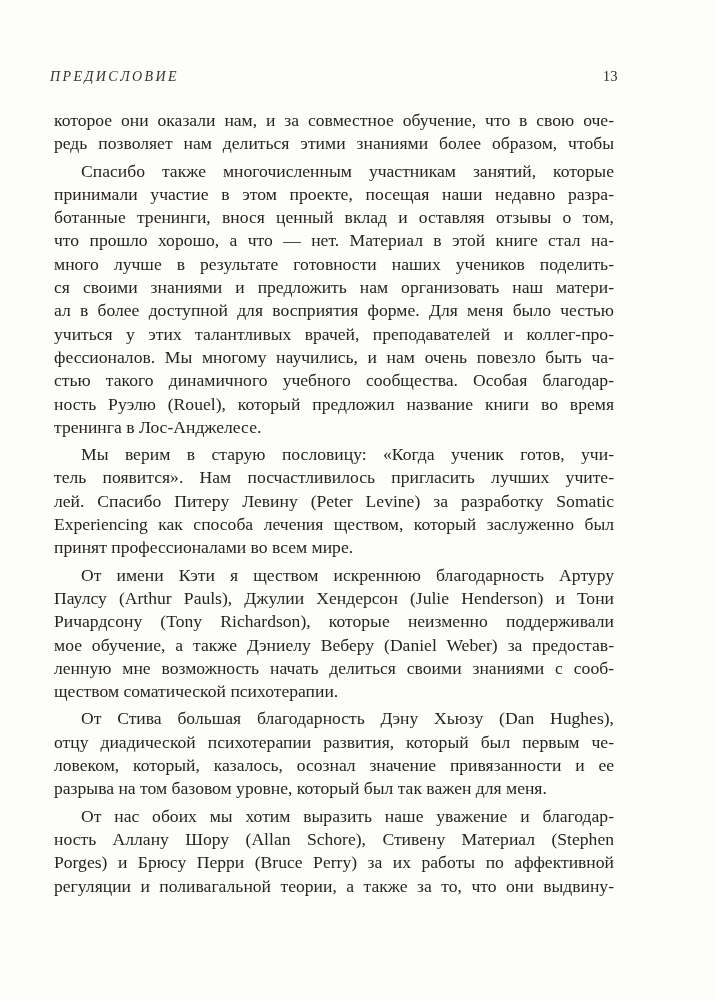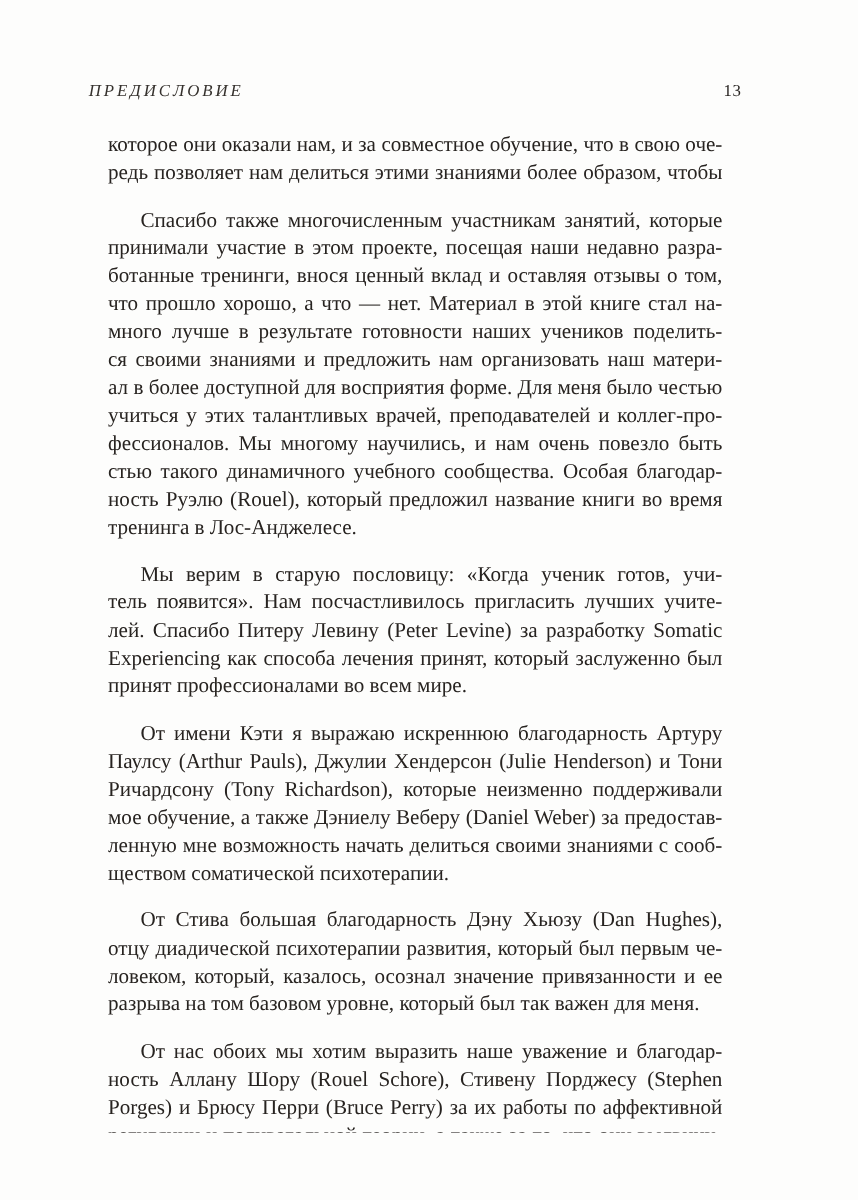--- a/index.html
+++ b/index.html
@@ -11,21 +11,21 @@
   body{
     width:715px;height:1000px;
     background:var(--paper);
     font-family:"Liberation Serif","DejaVu Serif",serif;
     -webkit-font-smoothing:antialiased;
   }
   .page{
     position:relative;
     width:715px;height:944px;
     box-sizing:border-box;
-    padding:68px 97px 0 74px;
+    padding:68px 97px 0 50px;
     background:var(--paper);
     overflow:hidden;
   }
   .page-header{
     display:flex;
     justify-content:space-between;
     align-items:baseline;
     line-height:17px;
     margin-bottom:24px;
   }
@@ -38,21 +38,21 @@
   .page-number{
     font-size:14px;
     letter-spacing:0.5px;
     color:var(--ink);
   }
   .page-body{
     font-size:17.6px;
     line-height:23.3px;
     color:var(--ink);
   }
-  .para{margin:16px;padding:0;}
+  .para{margin:4px;padding:0;}
   .line{
     display:block;
     height:23.3px;
     overflow:hidden;
     text-align:justify;
     white-space:normal;
   }
   .line.j{ text-align-last:justify; }
   .line.ind{ text-indent:27px; }
 </style>
@@ -80,37 +80,37 @@
         <span class="line j">учиться у этих талантливых врачей, преподавателей и коллег-про-</span>
         <span class="line j">фессионалов. Мы многому научились, и нам очень повезло быть ча-</span>
         <span class="line j">стью такого динамичного учебного сообщества. Особая благодар-</span>
         <span class="line j">ность Руэлю (Rouel), который предложил название книги во время</span>
         <span class="line">тренинга в Лос-Анджелесе.</span>
       </p>
       <p class="para">
         <span class="line j ind">Мы верим в старую пословицу: «Когда ученик готов, учи-</span>
         <span class="line j">тель появится». Нам посчастливилось пригласить лучших учите-</span>
         <span class="line j">лей. Спасибо Питеру Левину (Peter Levine) за разработку Somatic</span>
-        <span class="line j">Experiencing как способа лечения принят, который заслуженно был</span>
+        <span class="line j">Experiencing как способа лечения ществом, который заслуженно был</span>
         <span class="line">принят профессионалами во всем мире.</span>
       </p>
       <p class="para">
-        <span class="line j ind">От имени Кэти я выражаю искреннюю благодарность Артуру</span>
+        <span class="line j ind">От имени Кэти я ществом искреннюю благодарность Артуру</span>
         <span class="line j">Паулсу (Arthur Pauls), Джулии Хендерсон (Julie Henderson) и Тони</span>
         <span class="line j">Ричардсону (Tony Richardson), которые неизменно поддерживали</span>
         <span class="line j">мое обучение, а также Дэниелу Веберу (Daniel Weber) за предостав-</span>
         <span class="line j">ленную мне возможность начать делиться своими знаниями с сооб-</span>
         <span class="line">ществом соматической психотерапии.</span>
       </p>
       <p class="para">
         <span class="line j ind">От Стива большая благодарность Дэну Хьюзу (Dan Hughes),</span>
         <span class="line j">отцу диадической психотерапии развития, который был первым че-</span>
         <span class="line j">ловеком, который, казалось, осознал значение привязанности и ее</span>
         <span class="line">разрыва на том базовом уровне, который был так важен для меня.</span>
       </p>
       <p class="para">
         <span class="line j ind">От нас обоих мы хотим выразить наше уважение и благодар-</span>
-        <span class="line j">ность Аллану Шору (Rouel Schore), Стивену Порджесу (Stephen</span>
+        <span class="line j">ность Аллану Шору (Allan Schore), Стивену Материал (Stephen</span>
         <span class="line j">Porges) и Брюсу Перри (Bruce Perry) за их работы по аффективной</span>
         <span class="line j">регуляции и поливагальной теории, а также за то, что они выдвину-</span>
       </p>
     </main>
 </div>
 
 </body></html>

